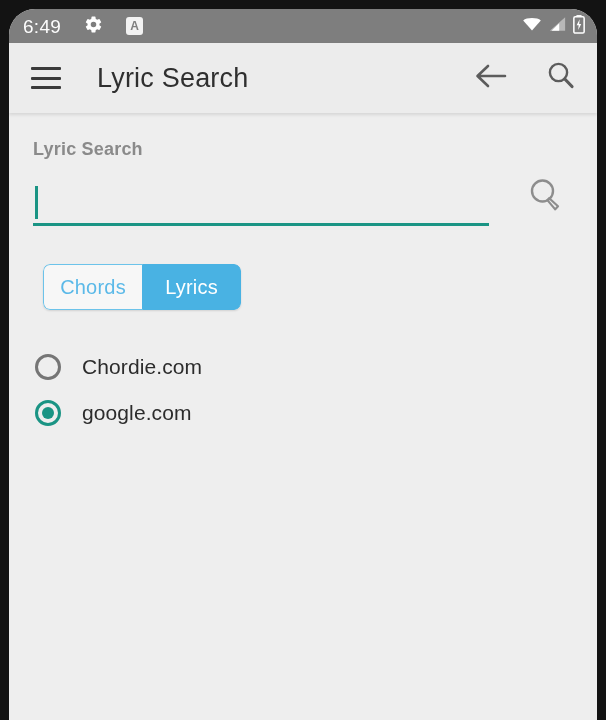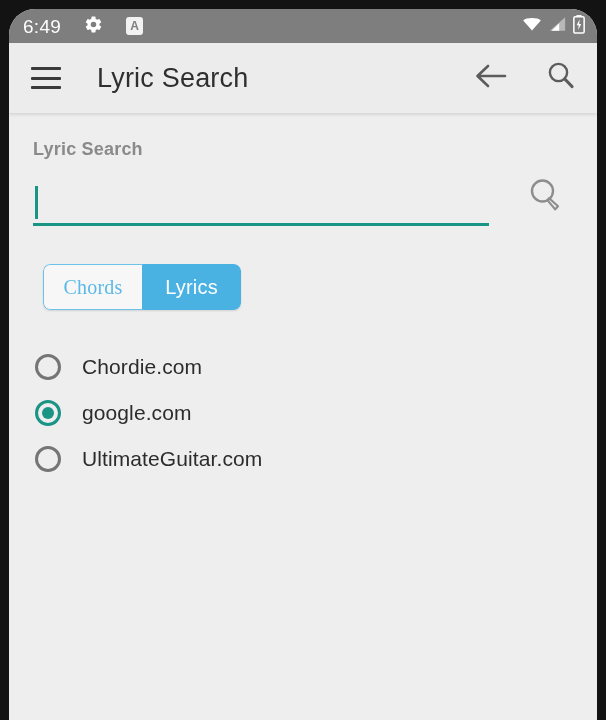--- a/index.html
+++ b/index.html
@@ -207,21 +207,20 @@
     cursor: pointer;
     letter-spacing: 0.2px;
   }
   .seg.off {
     background: #f7f7f7;
     color: #5bb9e8;
     border: 1px solid #6cc3ea;
     border-right: none;
     border-top-left-radius: 7px;
     border-bottom-left-radius: 7px;
-    font-family: Liberation Serif, serif;
   }
   .seg.on {
     background: #49b2e3;
     color: #ffffff;
     border: 1px solid #49b2e3;
     border-top-right-radius: 7px;
     border-bottom-right-radius: 7px;
   }
 
   
@@ -355,21 +354,17 @@
       
       <div class="radio-list">
         <div class="radio-row">
           <div class="radio"></div>
           <div class="radio-label">Chordie.com</div>
         </div>
         <div class="radio-row">
           <div class="radio checked"></div>
           <div class="radio-label">google.com</div>
         </div>
-        <div class="radio-row">
-          <div class="radio"></div>
-          <div class="radio-label">UltimateGuitar.com</div>
-        </div>
       </div>
 
     </div>
   </div>
 </div>
 
 </body></html>

